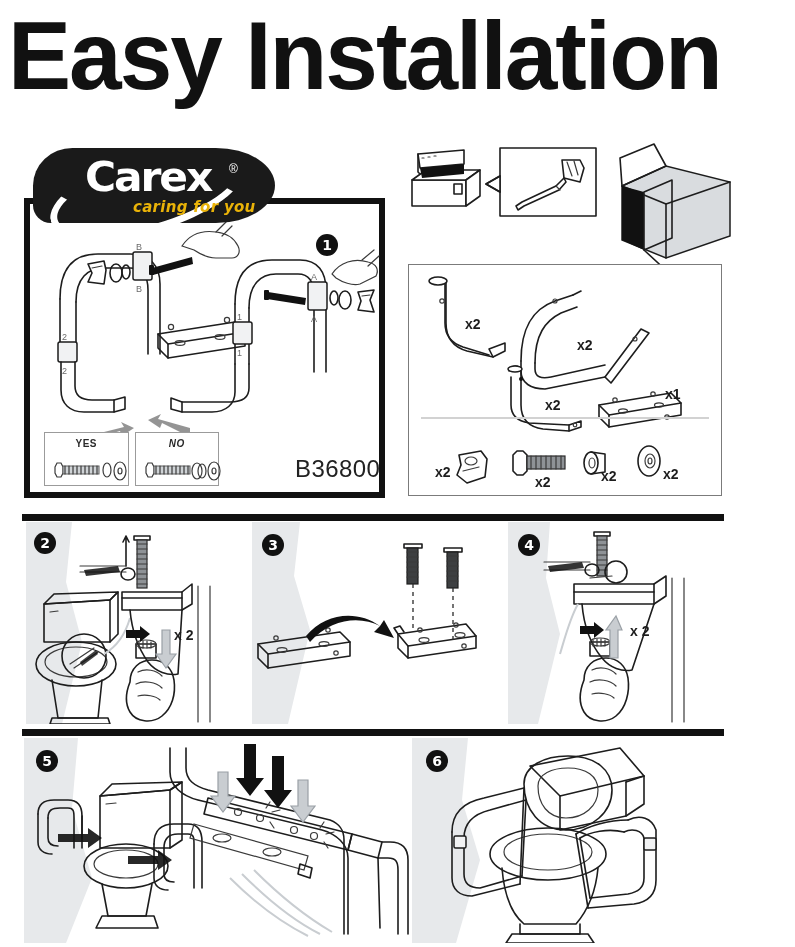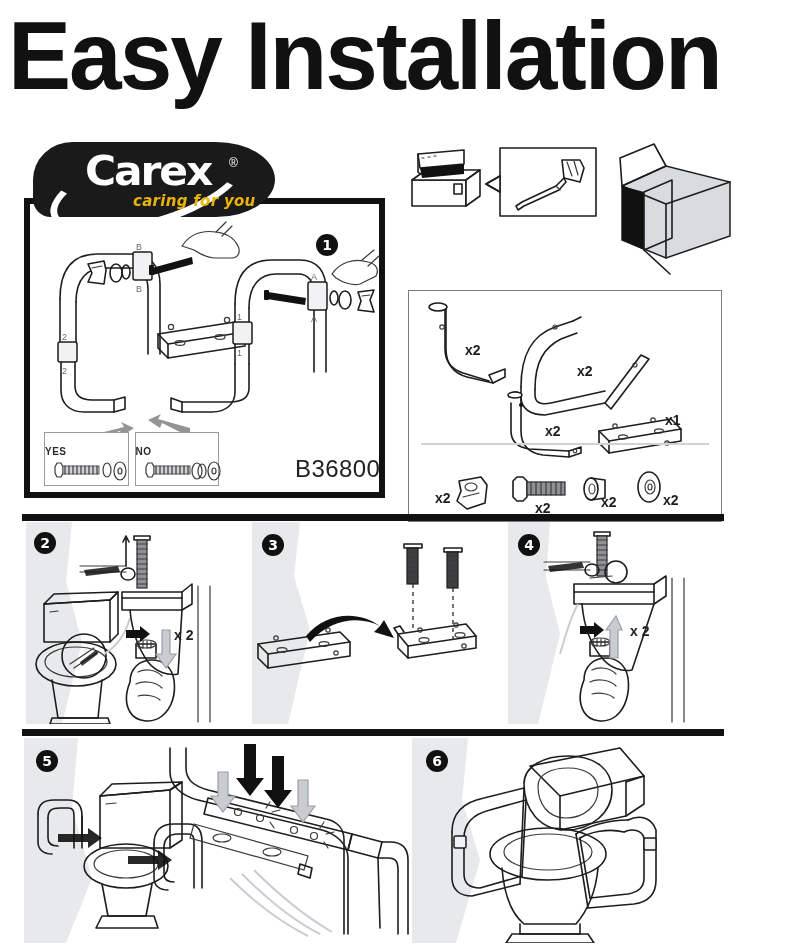--- a/index.html
+++ b/index.html
@@ -29,21 +29,21 @@
   .rule.r1{top:514px;width:702px;}
   .rule.r2{top:729px;width:702px;}
 
   
   .panel1{
     position:absolute;left:24px;top:198px;width:361px;height:300px;
     border:6px solid #111;background:#fff;box-sizing:border-box;
   }
   
   .logo{
-    position:absolute;left:33px;top:142px;width:242px;height:75px;
+    position:absolute;left:33px;top:148px;width:242px;height:75px;
     background:#1a1a1a;
     border-radius:40px 60px 60px 18px / 38px 38px 38px 18px;
     overflow:hidden;
   }
   .logo .brand{
     position:absolute;left:52px;top:6px;
     font-size:40px;font-weight:700;color:#fff;letter-spacing:-2px;
     font-family:"DejaVu Sans","Liberation Sans",sans-serif;
     transform:scaleX(1.06);transform-origin:left top;
   }
@@ -73,34 +73,34 @@
   .badge.b1{left:310px;top:236px;}
 
   
   .yesno{
     position:absolute;left:44px;top:432px;width:175px;height:54px;
     display:flex;
   }
   .ynbox{
     flex:1;border:1px solid #9b9b9b;background:#fff;position:relative;
   }
-  .ynbox + .ynbox{margin-left:6px;}
+  .ynbox + .ynbox{margin-left:6px;font-style:italic;}
   .ynlabel{
-    position:absolute;left:0;right:0;top:13px;
+    position:absolute;left:0;right:0;top:5px;text-align:center;
     font-size:10px;font-weight:700;letter-spacing:.5px;color:#2b2b2b;
   }
   .modelno{
     position:absolute;left:295px;top:455px;
     font-size:24px;color:#222;letter-spacing:.4px;
   }
 
   
   .partspanel{
     position:absolute;left:408px;top:264px;width:314px;height:232px;
-    border:1.5px solid #7b7b7b;background:#fff;box-sizing:border-box;margin-top:26px;
+    border:1.5px solid #7b7b7b;background:#fff;box-sizing:border-box;
   }
   .partspanel .divider{
     position:absolute;left:12px;top:152px;width:288px;height:2px;background:#d2d2d2;
   }
 
   
   .steppanel{position:absolute;overflow:hidden;background:#fff;}
   .gwedge{position:absolute;background:#e7e9eb;}
 
   

